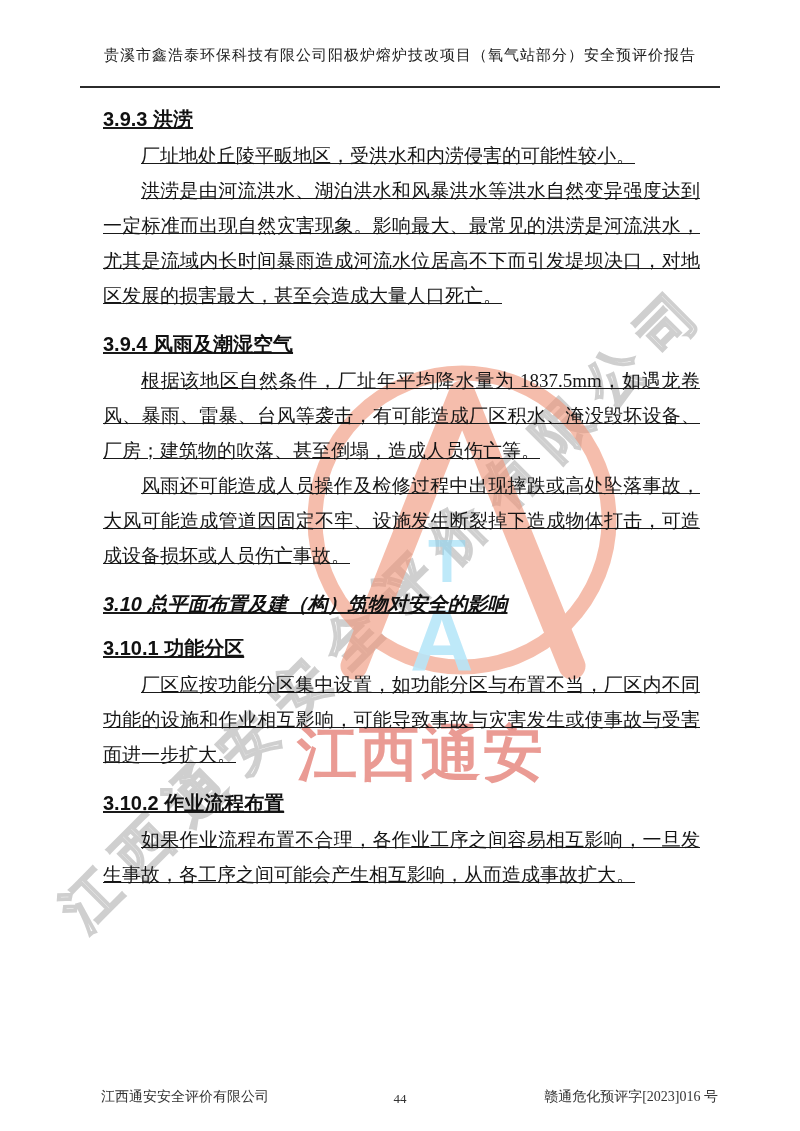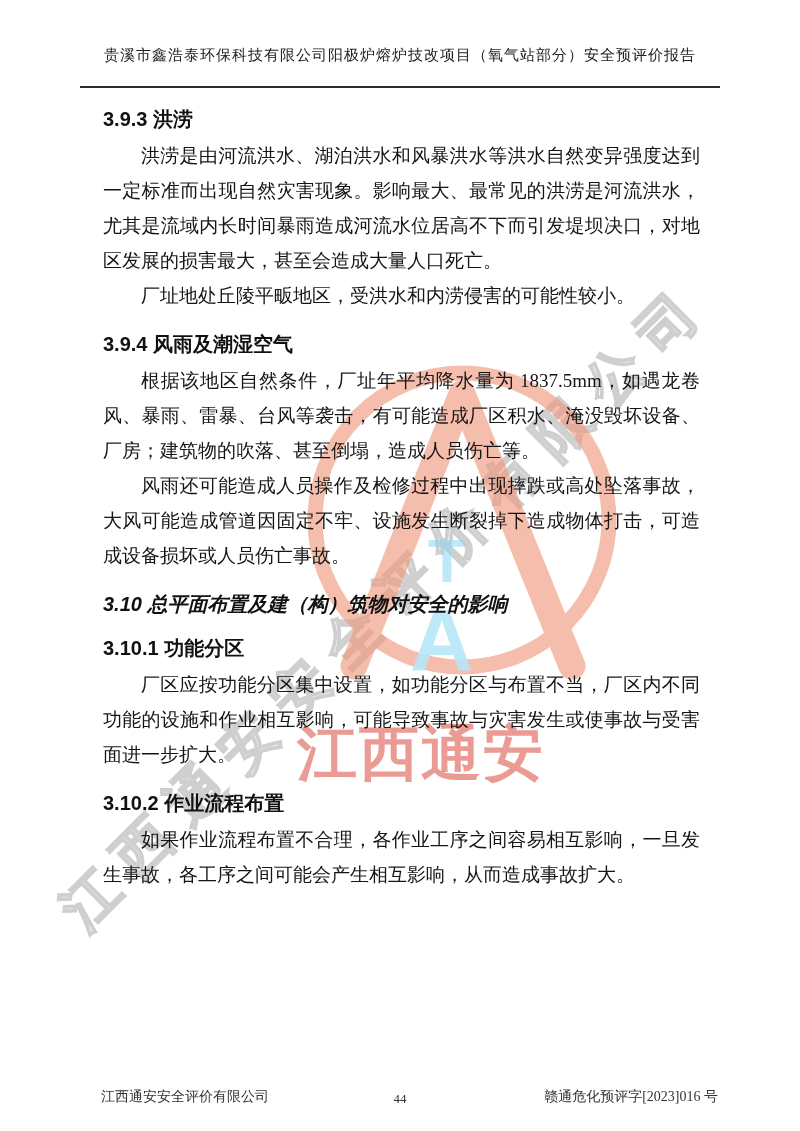--- a/index.html
+++ b/index.html
@@ -45,21 +45,21 @@
     margin:46px 80px 0 80px;
     padding-bottom:21px;
     border-bottom:2px solid #2b2b2b;
     text-align:center;
   }
   .header-title{
     font-size:15px;
     letter-spacing:1px;
     color:#222;
   }
-  main{margin:8px 100px 0 103px;}
+  main{margin:8px 100px 0 103px;text-decoration:underline;}
   h2.sec{
     font-family:"Liberation Sans","DejaVu Sans",sans-serif;
     font-size:20px;
     line-height:26px;
     font-weight:bold;
     color:#111;
     margin:18px 0 6px 0;
   }
   h2.sec.kai{font-style:italic;}
   p.body{
@@ -103,22 +103,22 @@
   <div class="content">
 
     <header class="doc-header">
       <div class="header-title">贵溪市鑫浩泰环保科技有限公司阳极炉熔炉技改项目（氧气站部分）安全预评价报告</div>
     </header>
 
     <main>
 
       <section>
         <h2 class="sec">3.9.3 洪涝</h2>
+        <p class="body">厂址地处丘陵平畈地区，受洪水和内涝侵害的可能性较小。</p>
         <p class="body">洪涝是由河流洪水、湖泊洪水和风暴洪水等洪水自然变异强度达到一定标准而出现自然灾害现象。影响最大、最常见的洪涝是河流洪水，尤其是流域内长时间暴雨造成河流水位居高不下而引发堤坝决口，对地区发展的损害最大，甚至会造成大量人口死亡。</p>
-        <p class="body">厂址地处丘陵平畈地区，受洪水和内涝侵害的可能性较小。</p>
       </section>
 
       <section>
         <h2 class="sec">3.9.4 风雨及潮湿空气</h2>
         <p class="body">根据该地区自然条件，厂址年平均降水量为 1837.5mm，如遇龙卷风、暴雨、雷暴、台风等袭击，有可能造成厂区积水、淹没毁坏设备、厂房；建筑物的吹落、甚至倒塌，造成人员伤亡等。</p>
         <p class="body">风雨还可能造成人员操作及检修过程中出现摔跌或高处坠落事故，大风可能造成管道因固定不牢、设施发生断裂掉下造成物体打击，可造成设备损坏或人员伤亡事故。</p>
       </section>
 
       <section>
         <h2 class="sec kai">3.10 总平面布置及建（构）筑物对安全的影响</h2>

